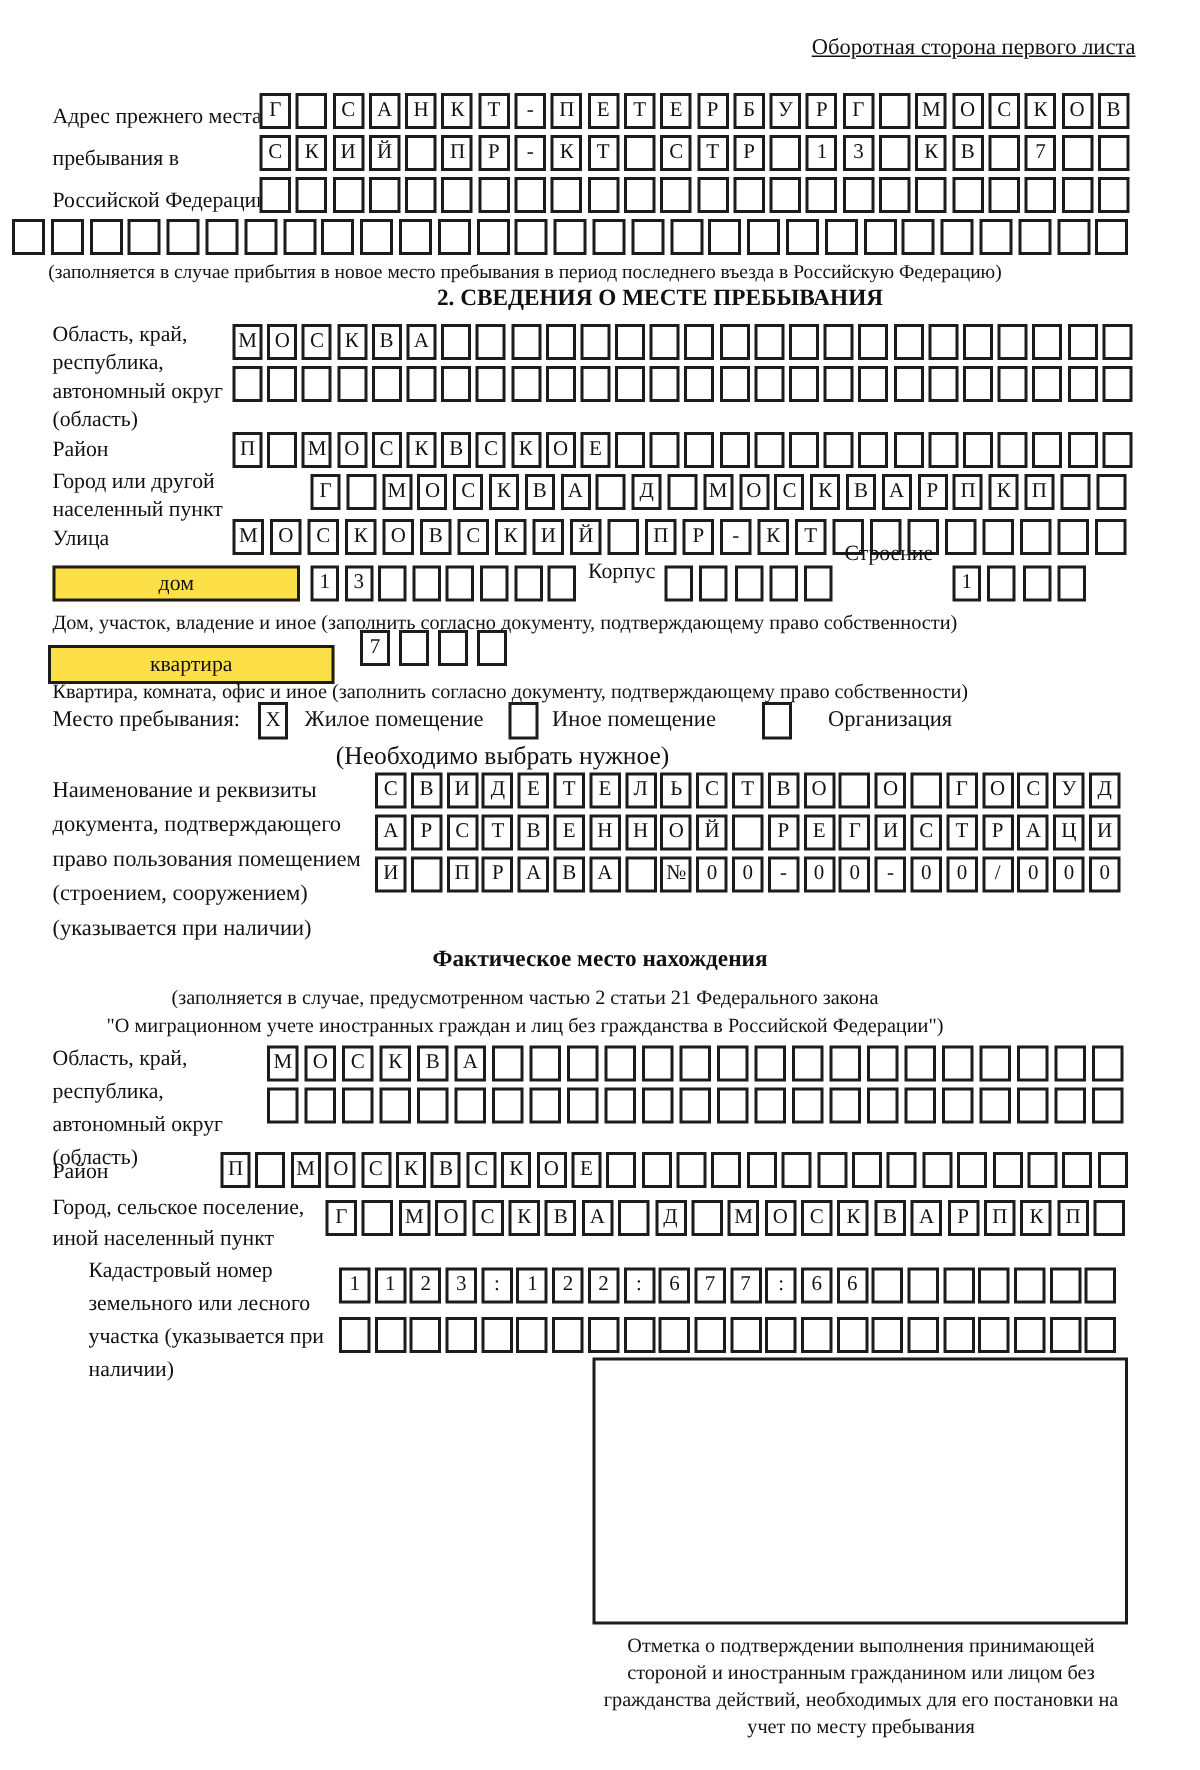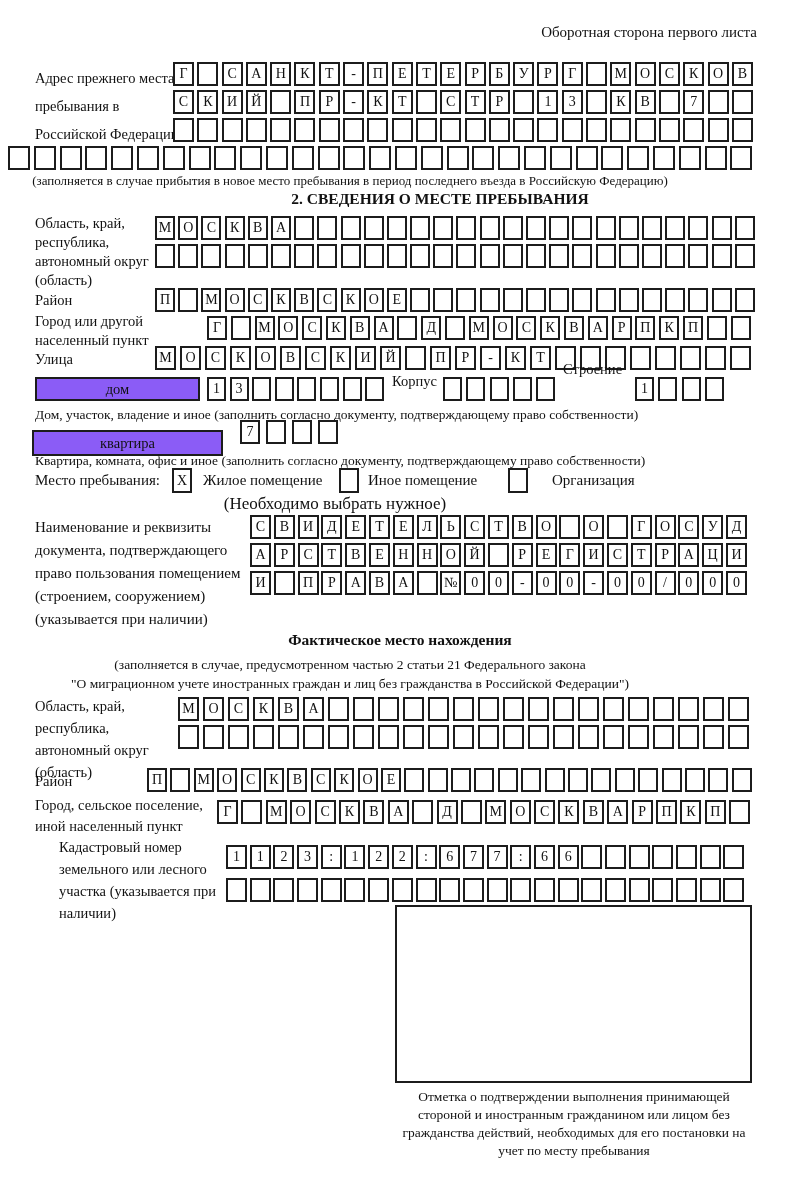--- a/index.html
+++ b/index.html
@@ -17,21 +17,21 @@
   }
   .lbl { position:absolute; font-size:14.5px; line-height:19px; }
   .cap { position:absolute; font-size:13px; line-height:17px; }
   .title { position:absolute; left:0; width:800px; text-align:center; font-weight:bold; font-size:15.5px; }
   .center { position:absolute; left:0; width:700px; text-align:center; }
   .checkbox {
     position:absolute; width:20px; height:25px; border:2px solid #1c1c1c; background:#fff;
     display:flex; align-items:center; justify-content:center; font-size:14px;
   }
   .labelbox {
-    position:absolute; border:2px solid #1c1c1c; background:#8b5cf6;
+    position:absolute; border:2px solid #1c1c1c; background:#fde047;
     display:flex; align-items:center; justify-content:center; font-size:14.5px;
   }
   .bigbox { position:absolute; border:2px solid #1c1c1c; background:#fff; }
 
   
   .g-prev1 { left:173px; top:62px;  gap:3.3px; --cw:21px; }
   .g-prev2 { left:173px; top:90px;  gap:3.3px; --cw:21px; }
   .g-prev3 { left:173px; top:118px; gap:3.3px; --cw:21px; }
   .g-prev4 { left:8px;   top:146px; gap:3.8px; --cw:22px; }
   .g-obl1  { left:155px; top:216px; gap:3.2px; --cw:20px; }
@@ -49,21 +49,21 @@
   .g-fobl1 { left:178px; top:697px; gap:4px;   --cw:21px; }
   .g-fobl2 { left:178px; top:725px; gap:4px;   --cw:21px; }
   .g-fraion{ left:147px; top:768px; gap:3.4px; --cw:20px; }
   .g-fgorod{ left:217px; top:800px; gap:3.4px; --cw:21px; }
   .g-cad1  { left:226px; top:845px; gap:2.7px; --cw:21px; }
   .g-cad2  { left:226px; top:878px; gap:2.7px; --cw:21px; }
 </style>
 </head>
 <body>
 
-<div class="abs" style="top:24px; right:43px; font-size:15px;">Оборотная сторона первого листа</div>
+<div class="abs" style="top:24px; right:43px; font-size:15px;text-decoration:underline;">Оборотная сторона первого листа</div>
 
 <div class="lbl" style="left:35px; top:64px; width:148px; line-height:28px;">Адрес прежнего места пребывания в Российской Федерации</div>
 <div class="grid g-prev1">
     <span class="cell">Г</span>
     <span class="cell"></span>
     <span class="cell">С</span>
     <span class="cell">А</span>
     <span class="cell">Н</span>
     <span class="cell">К</span>
     <span class="cell">Т</span>

